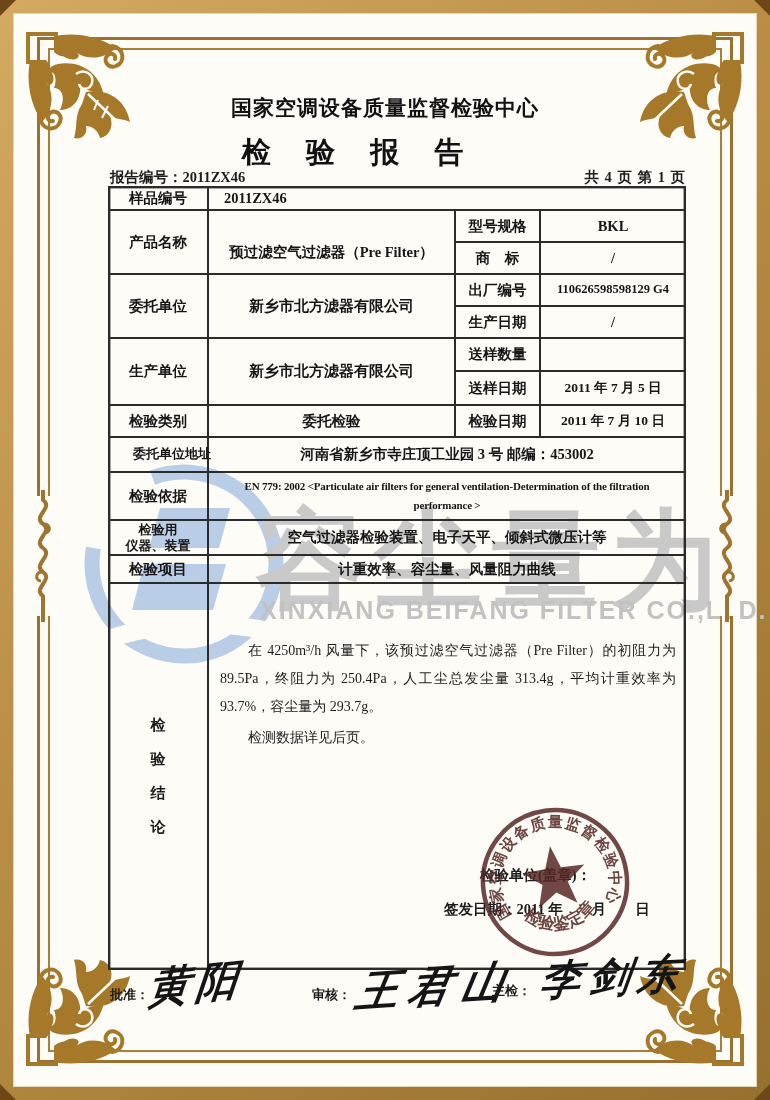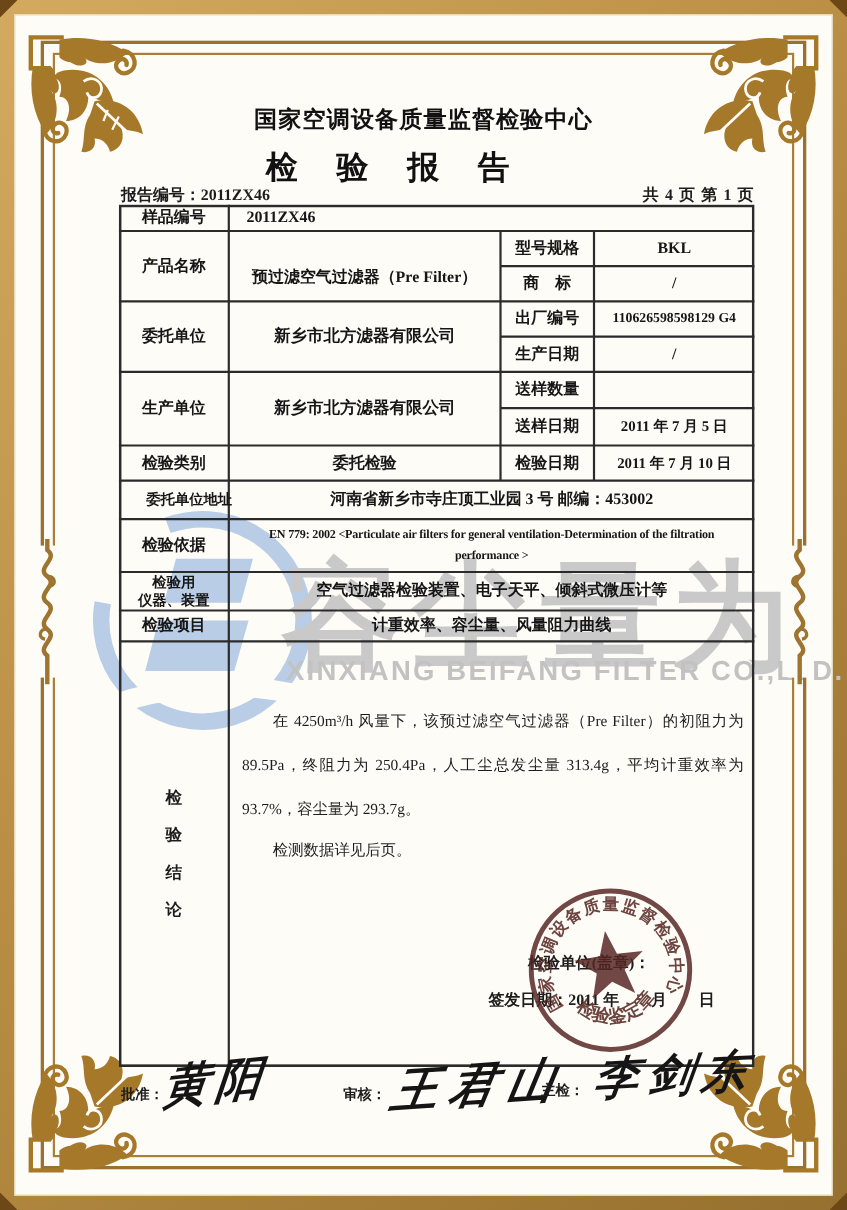--- a/index.html
+++ b/index.html
@@ -28,21 +28,21 @@
   .cell{position:absolute;display:flex;align-items:center;justify-content:center;
         font-size:14.5px;font-weight:600;text-align:center;line-height:1.25;color:#161616;}
   .cell.left{justify-content:flex-start;padding-left:16px;box-sizing:border-box;}
   .cell.bold{font-weight:700;font-size:15px;}
   .cell.small{font-size:12.5px;}
   .cell.twoline{white-space:pre-line;font-size:13px;line-height:16px;}
   .cell.basis{white-space:pre-line;font-size:11px;letter-spacing:-0.2px;line-height:19px;padding:0 4px;box-sizing:border-box;border-radius:14px;}
   .vlabel{position:absolute;left:0;top:397px;width:100px;height:387px;display:flex;flex-direction:column;
         align-items:center;justify-content:center;gap:15px;font-size:15px;font-weight:600;}
   .concl{position:absolute;left:100px;top:397px;width:478px;height:387px;}
-  .concl .para{margin:54px 10px 0 12px;font-size:14px;line-height:40px;text-indent:2em;text-align:justify;}
+  .concl .para{margin:54px 10px 0 12px;font-size:14px;line-height:28px;text-indent:2em;text-align:justify;}
   .concl .note{margin:0 10px 0 12px;font-size:14px;line-height:34px;text-indent:2em;}
   .seal-unit{position:absolute;left:272px;top:283px;font-size:14.5px;font-weight:600;}
   .issue-date{position:absolute;left:236px;top:317px;font-size:14.5px;font-weight:600;}
   
   .wm{position:absolute;z-index:0;}
   .wm-cn{left:256px;top:488px;font-family:"Liberation Sans","DejaVu Sans",sans-serif;
       font-size:108px;font-weight:900;letter-spacing:10px;color:#c9c9c9;white-space:nowrap;}
   .wm-en{left:260px;top:596px;font-family:"Liberation Sans","DejaVu Sans",sans-serif;
       font-size:25px;font-weight:700;letter-spacing:2px;color:#c2c2c2;white-space:nowrap;}
   .layer-frame{position:absolute;inset:0;z-index:1;pointer-events:none;}

